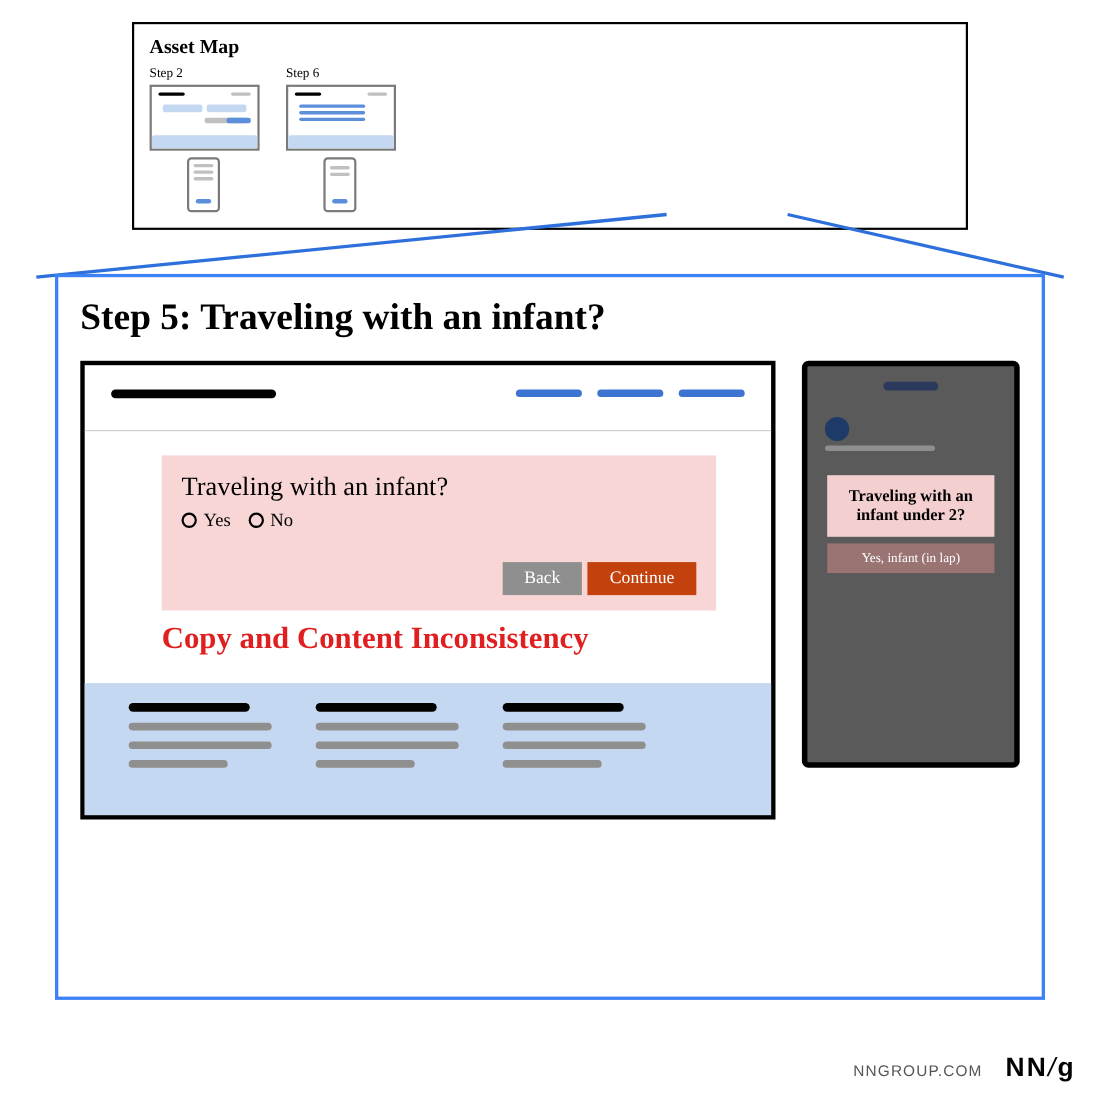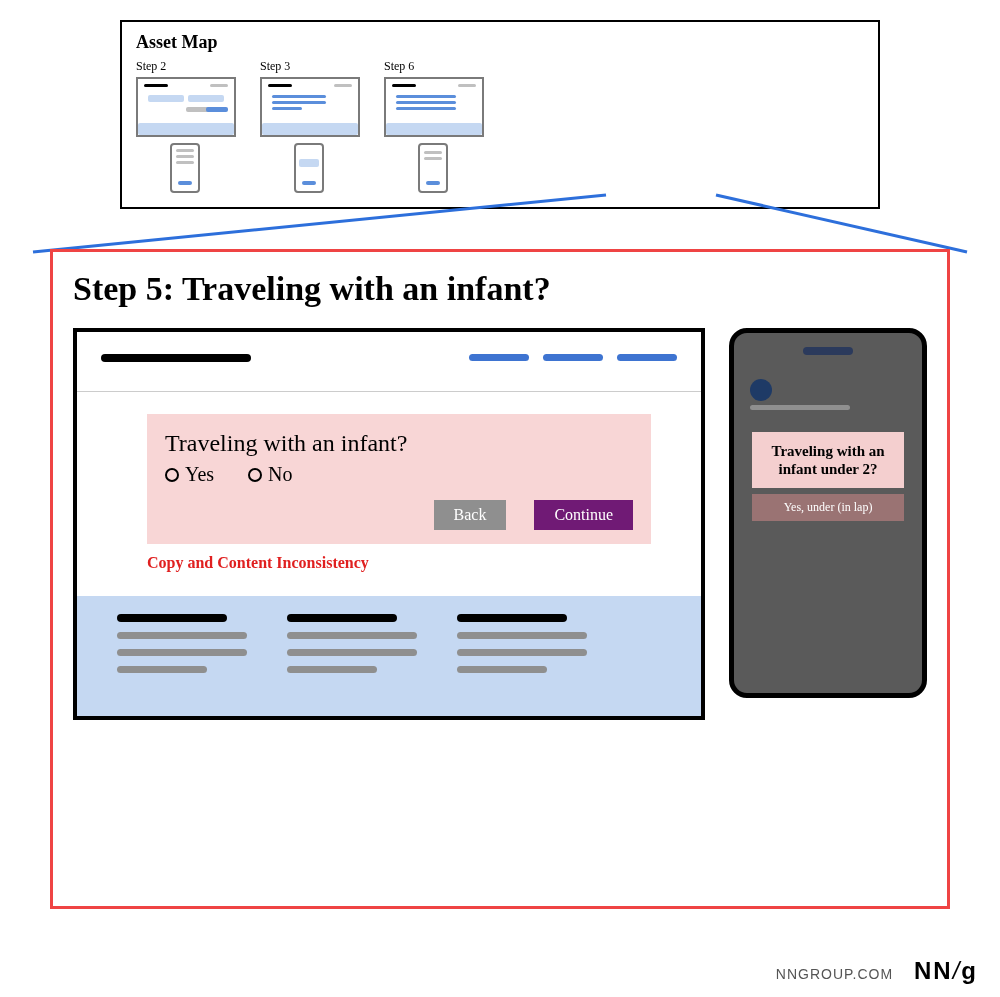--- a/index.html
+++ b/index.html
@@ -67,21 +67,21 @@
 
 
 .step5-frame {
   position: absolute;
   border: 3px solid #2d6fdb;
   pointer-events: none;
 }
 
 
 .detail-panel {
-  border: 3px solid #ef4444;
+  border: 3px solid #3b82f6;
   margin: 40px 30px 0 30px;
   padding: 18px 20px 0 20px;
   height: 660px;
   position: relative;
 }
 .detail-title {
   font-size: 34px;
   font-weight: bold;
   margin-bottom: 20px;
 }
@@ -109,47 +109,47 @@
 .thick-bar { height:8px; background:#000; border-radius:4px; }
 .blue-pill { height:7px; background:#3e74d1; border-radius:4px; }
 
 .pink-card {
   margin: 22px 50px 10px 70px;
   background: #f8d6d6;
   padding: 16px 18px 14px 18px;
 }
 .pink-title { color:#3e74d1; font-size:26px; font-weight:bold; margin-bottom:10px;}
 .pink-question { font-size:24px; margin-bottom:6px;}
-.radio-row { display:flex; gap:34px; font-size:20px; margin-bottom:14px;}
+.radio-row { display:flex; gap:16px; font-size:17px; margin-bottom:28px;}
 .radio-item { display:flex; align-items:center; gap:6px;}
 .radio-circle { width:14px; height:14px; border:2px solid #000; border-radius:50%; }
-.btn-row { display:flex; gap:28px; justify-content:flex-end;}
+.btn-row { display:flex; gap:5px; justify-content:flex-end;}
 .btn { padding: 6px 20px; color:#fff; font-size:16px; font-family: inherit; border:none;}
 .btn.grey { background:#8f8f8f; }
-.btn.blue { background:#701a75; }
-
-.inconsistency-label { color:#e02020; font-weight:bold; font-size:16px; margin: 8px 0 24px 70px;}
+.btn.blue { background:#c2410c; }
+
+.inconsistency-label { color:#e02020; font-weight:bold; font-size:28px; margin: 8px 0 24px 70px;}
 
 .footer-band {
   height: 120px;
   background:#c5d8f2;
   display:flex;
   gap: 30px;
   padding: 18px 40px 0 40px;
 }
 .footer-col { display:flex; flex-direction:column; gap:10px; width: 140px;}
 .footer-head { height:8px; background:#000; border-radius:4px; width:110px;}
 .footer-line { height:7px; background:#8f8f8f; border-radius:4px; width:130px;}
 
 
 .big-mobile {
   width: 200px;
   height: 370px;
   border: 5px solid #000;
-  border-radius: 18px;
+  border-radius: 6px;
   background:#5a5a5a;
   position:relative;
   padding: 14px 12px;
 }
 .phone-speaker { width:50px; height:8px; background:#2b3a5c; border-radius:4px; margin: 0 auto 24px auto;}
 .phone-avatar { width:22px; height:22px; background:#1e3a66; border-radius:50%; margin-bottom:4px; margin-left:4px;}
 .phone-title-line { height:5px; background:#8f8f8f; border-radius:3px; width:100px; margin-left:4px; margin-bottom:22px;}
 .phone-card { background:#f4cfcf; padding:10px 8px; text-align:center; margin: 0 6px;}
 .phone-card-q { font-size:15px; font-weight:bold; line-height:1.2;}
 .phone-opt { margin: 0 6px; padding:6px 4px; color:#fff; font-size:12px; text-align:center;}
@@ -196,35 +196,20 @@
         <div class="mini-bar bluefill" style="bottom:0;left:0;width:100%;height:12px"></div>
       </div>
       <div class="mini-mobile">
         <div class="mini-bar grey" style="top:4px;left:4px;width:18px;height:3px"></div>
         <div class="mini-bar grey" style="top:10px;left:4px;width:18px;height:3px"></div>
         <div class="mini-bar grey" style="top:16px;left:4px;width:18px;height:3px"></div>
         <div class="mini-bar blue" style="bottom:6px;left:6px;width:14px;height:4px"></div>
       </div>
     </div>
 
-    <div class="step-col">
-      <div class="step-label">Step 3</div>
-      <div class="mini-desktop">
-        <div class="mini-bar black" style="top:5px;left:6px;width:24px;height:3px"></div>
-        <div class="mini-bar grey" style="top:5px;right:6px;width:18px;height:3px"></div>
-        <div class="mini-bar blue" style="top:16px;left:10px;width:54px;height:3px"></div>
-        <div class="mini-bar blue" style="top:22px;left:10px;width:54px;height:3px"></div>
-        <div class="mini-bar blue" style="top:28px;left:10px;width:30px;height:3px"></div>
-        <div class="mini-bar bluefill" style="bottom:0;left:0;width:100%;height:12px"></div>
-      </div>
-      <div class="mini-mobile">
-        <div class="mini-bar bluefill" style="top:14px;left:3px;right:3px;height:8px"></div>
-        <div class="mini-bar blue" style="bottom:6px;left:6px;width:14px;height:4px"></div>
-      </div>
-    </div>
 
 
 
     <div class="step-col">
       <div class="step-label">Step 6</div>
       <div class="mini-desktop">
         <div class="mini-bar black" style="top:5px;left:6px;width:24px;height:3px"></div>
         <div class="mini-bar grey" style="top:5px;right:6px;width:18px;height:3px"></div>
         <div class="mini-bar blue" style="top:16px;left:10px;width:60px;height:3px"></div>
         <div class="mini-bar blue" style="top:22px;left:10px;width:60px;height:3px"></div>
@@ -303,21 +288,21 @@
       </div>
     </div>
 
     <div class="big-mobile">
       <div class="phone-speaker"></div>
       <div class="phone-avatar"></div>
       <div class="phone-title-line"></div>
       <div class="phone-card">
         <div class="phone-card-q">Traveling with an infant under 2?</div>
       </div>
-      <div class="phone-opt a">Yes, under (in lap)</div>
+      <div class="phone-opt a">Yes, infant (in lap)</div>
     </div>
   </div>
 </div>
 
 <div class="branding">
   <span>NNGROUP.COM</span>
   <span class="nng">NN<span class="slash">/</span>g</span>
 </div>
 
 </body></html>

